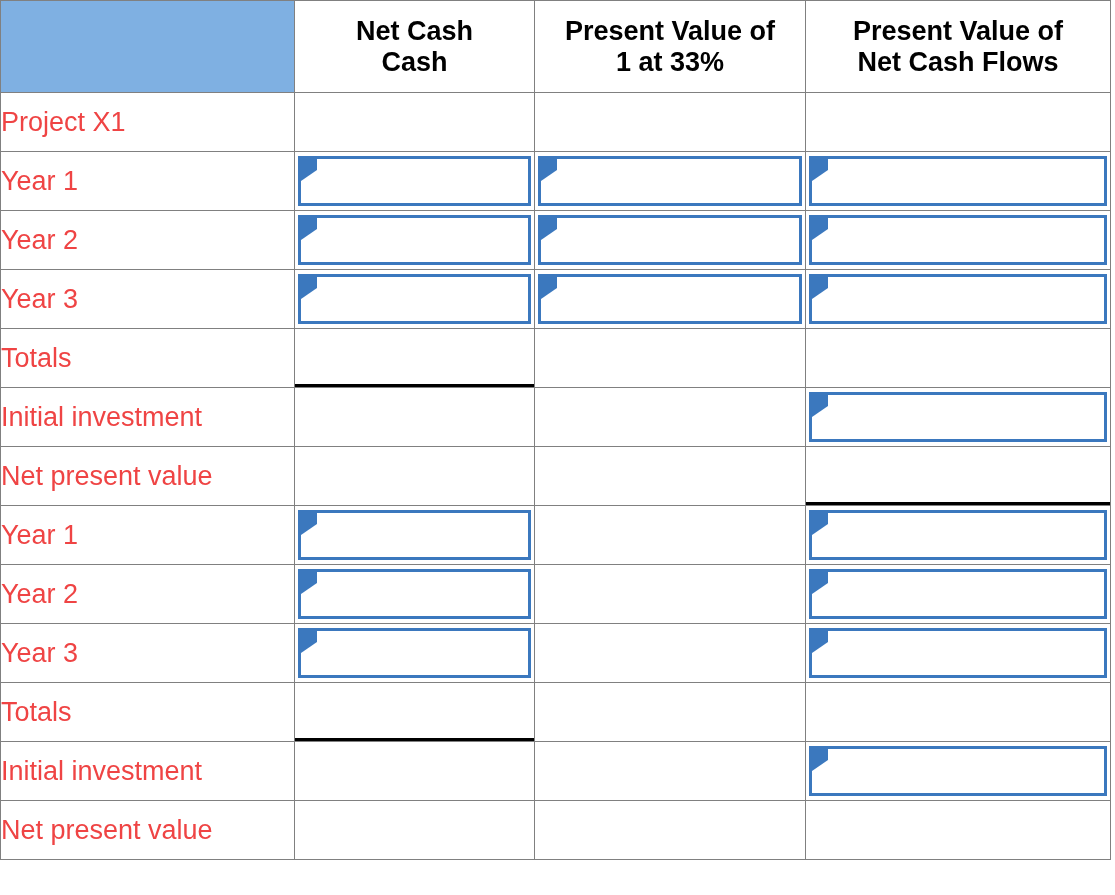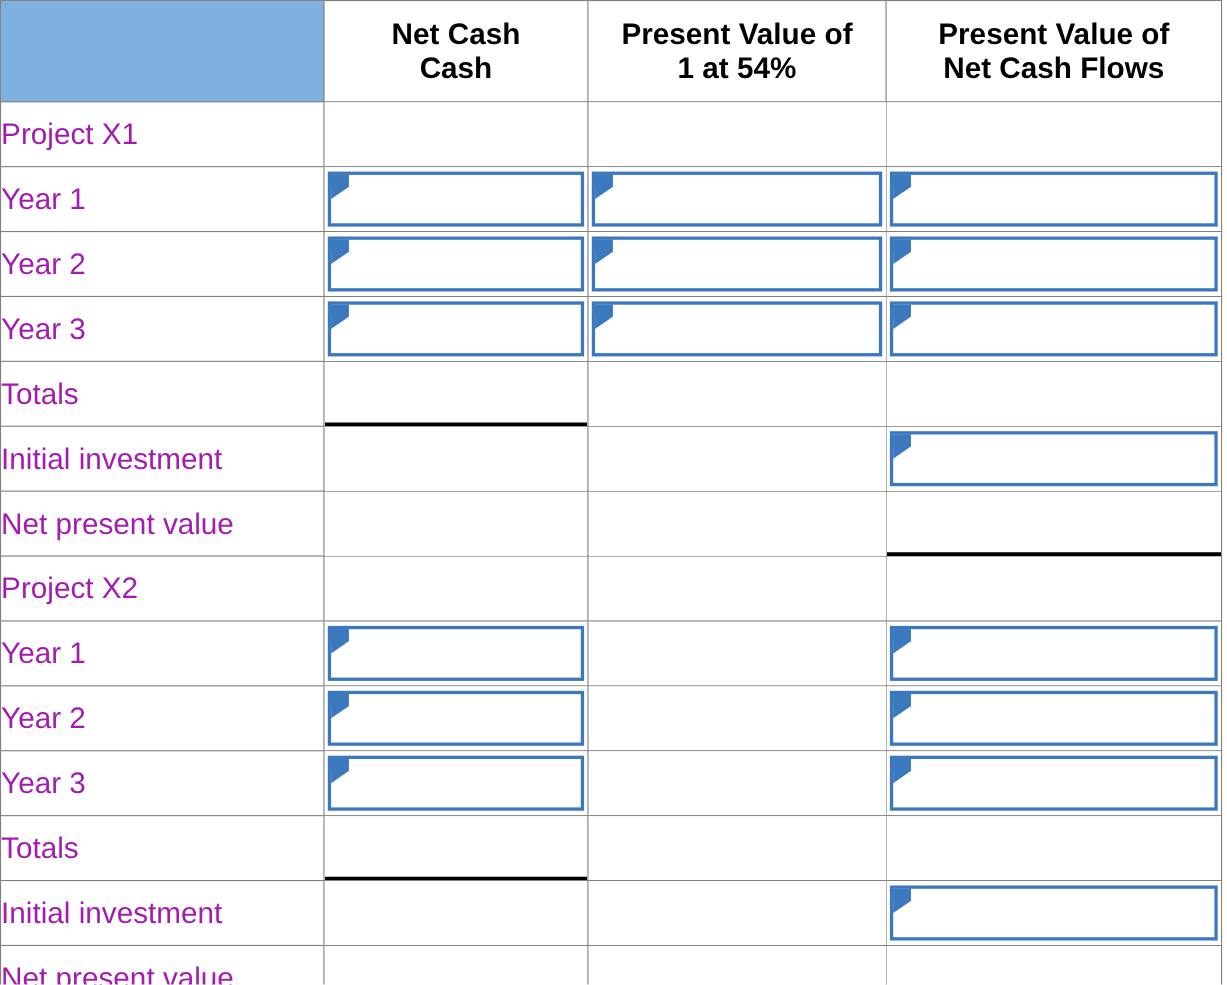--- a/index.html
+++ b/index.html
@@ -59,21 +59,21 @@
 
   
   tbody tr { height: 59px; }
 
   td.label {
     font-size: 27px;
     font-weight: normal;
     text-align: left;
     padding-left: 8px;
     white-space: nowrap;
-    color: #a21caf;
+    color: #ef4444;
   }
 
   td.cell {
     position: relative;
     padding: 0;
   }
 
   
   td.rule-top { border-top: 3px solid #000000; }
 
@@ -149,21 +149,21 @@
 
     <thead>
       <tr>
         <th class="blank-head"></th>
         <th>
           <span>Net Cash</span><br>
           <span>Cash</span>
         </th>
         <th>
           <span>Present Value of</span><br>
-          <span>1 at 54%</span>
+          <span>1 at 33%</span>
         </th>
         <th>
           <span>Present Value of</span><br>
           <span>Net Cash Flows</span>
         </th>
       </tr>
     </thead>
 
     <tbody>
 
@@ -259,26 +259,20 @@
         </td>
       </tr>
 
       <tr>
         <td class="label">Net present value</td>
         <td class="cell"></td>
         <td class="cell"></td>
         <td class="cell rule-top rule-double-bottom"></td>
       </tr>
 
-      <tr>
-        <td class="label">Project X2</td>
-        <td class="cell"></td>
-        <td class="cell"></td>
-        <td class="cell"></td>
-      </tr>
 
       <tr>
         <td class="label">Year 1</td>
         <td class="cell">
           <div class="entry">
             <span class="flag"></span>
             <input class="entry-input" type="text" value="" style="">
           </div>
         </td>
         <td class="cell"></td>

